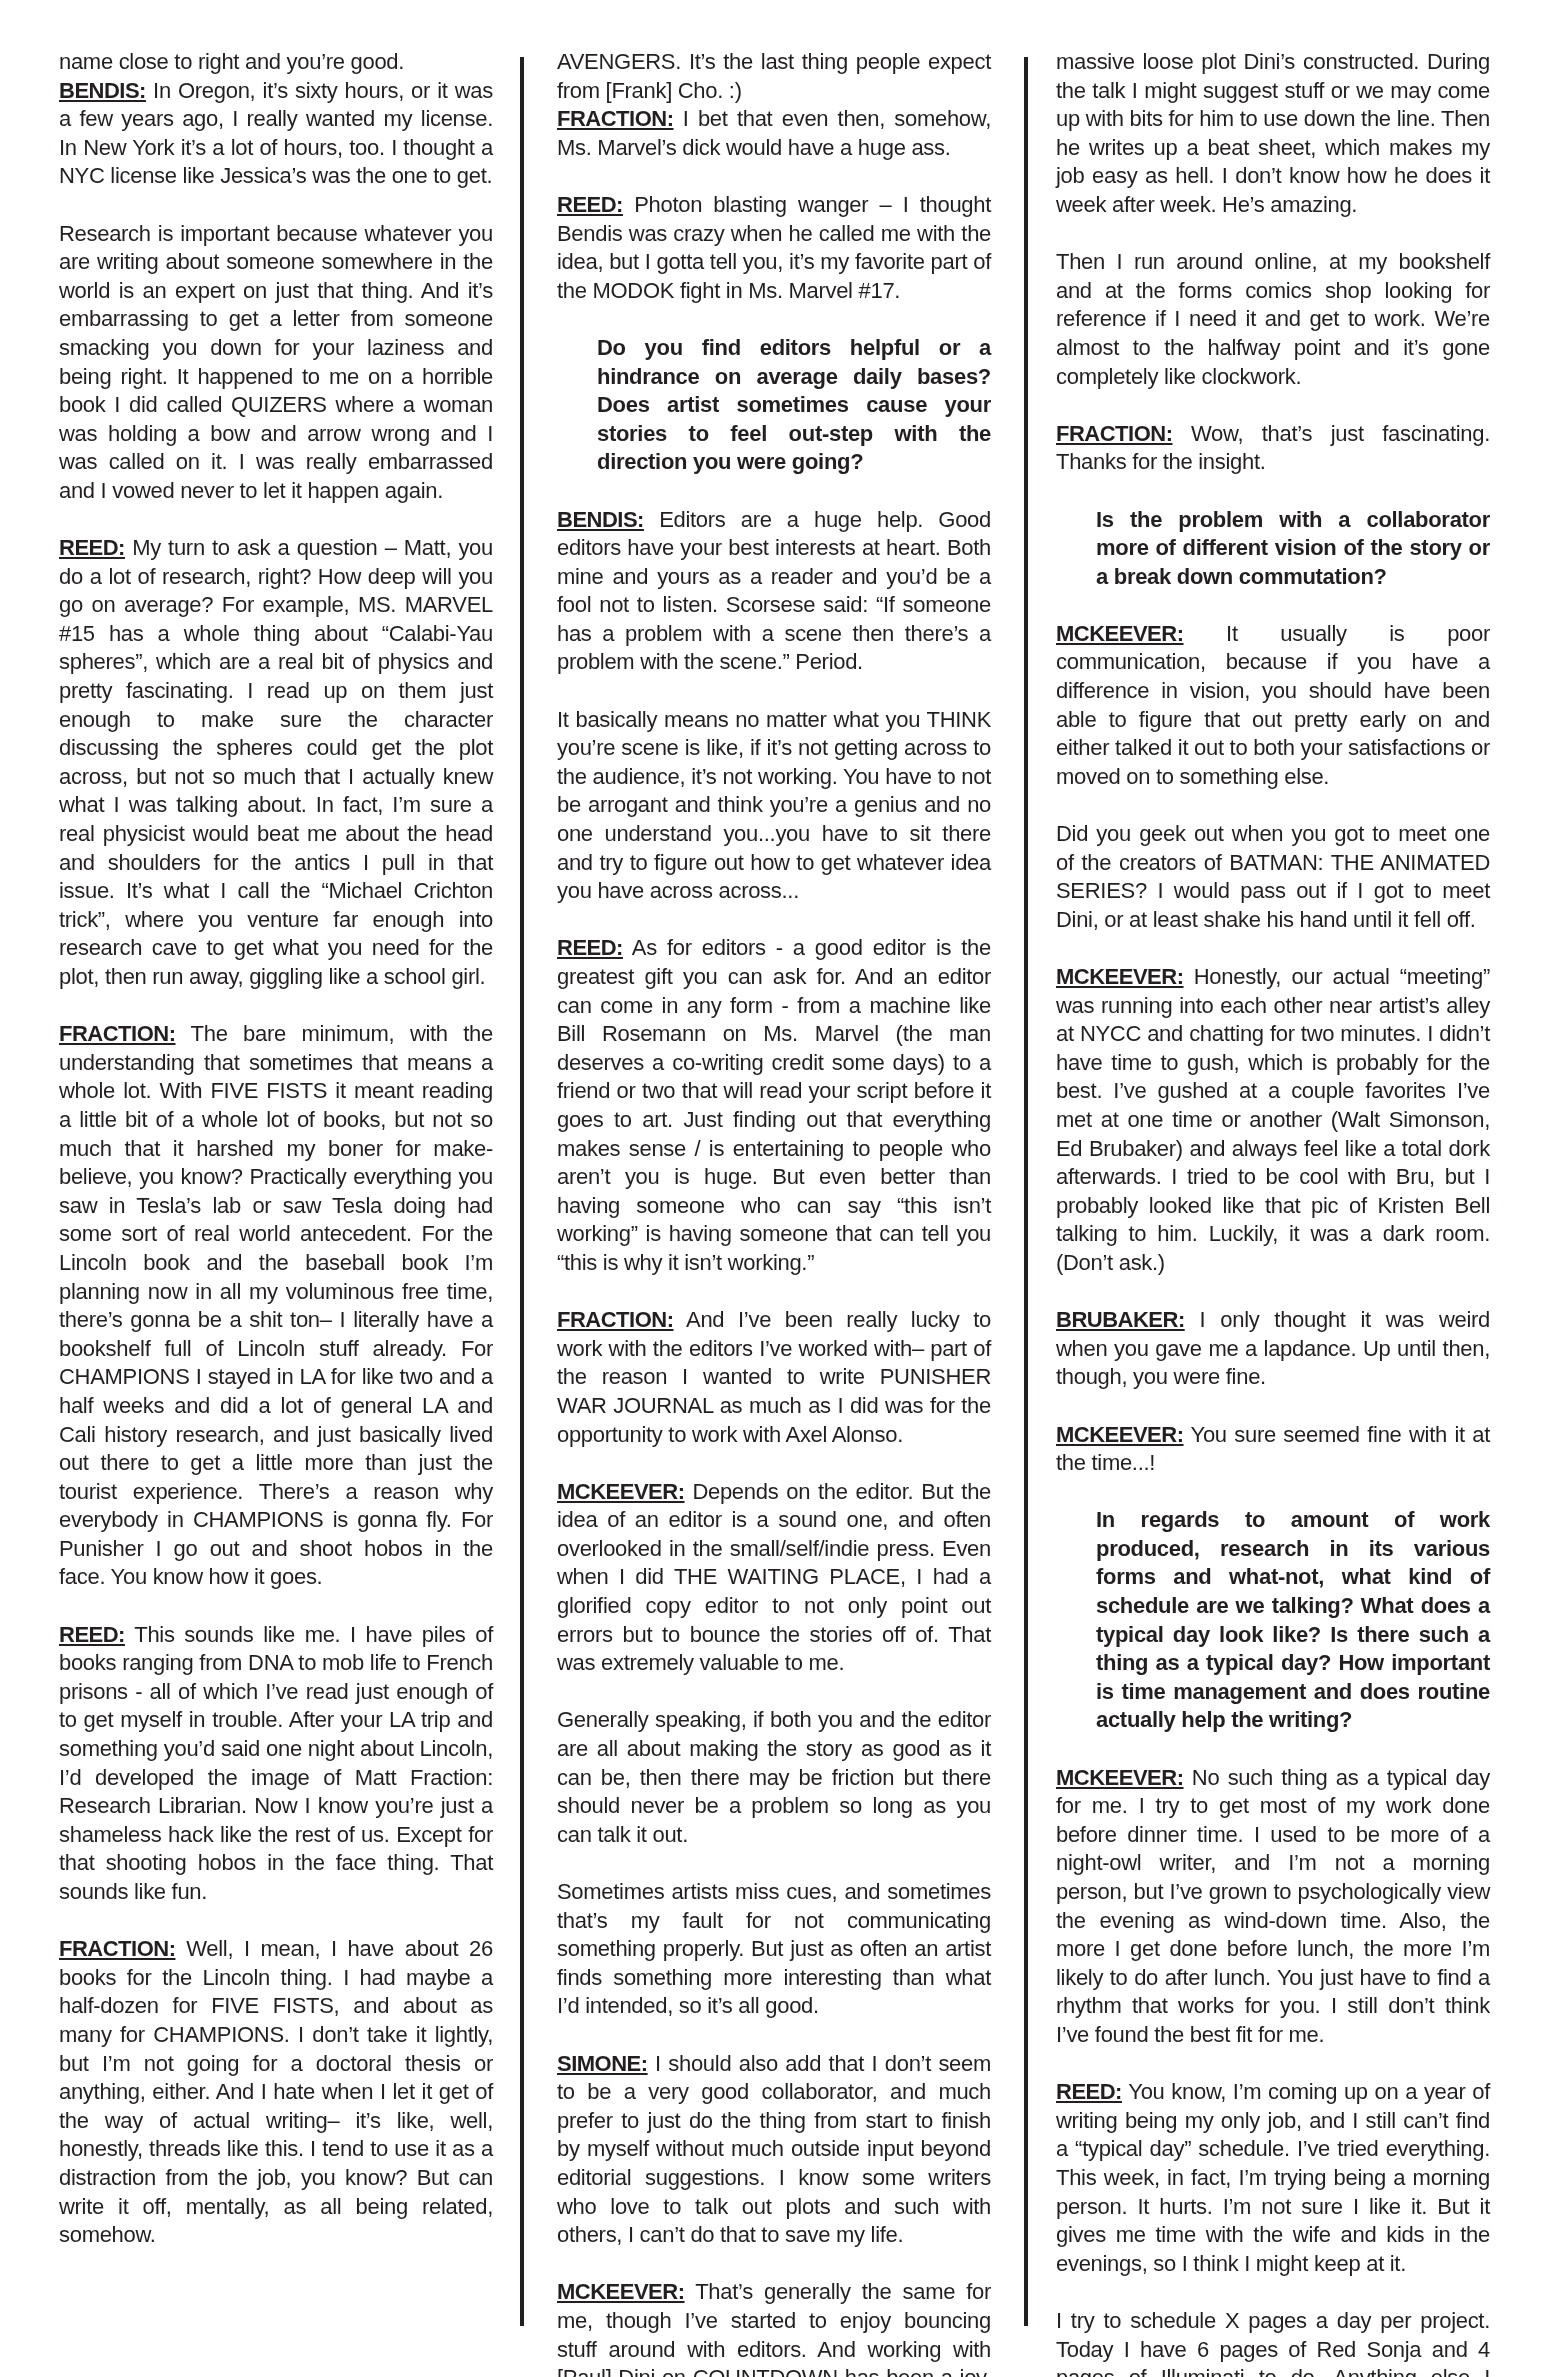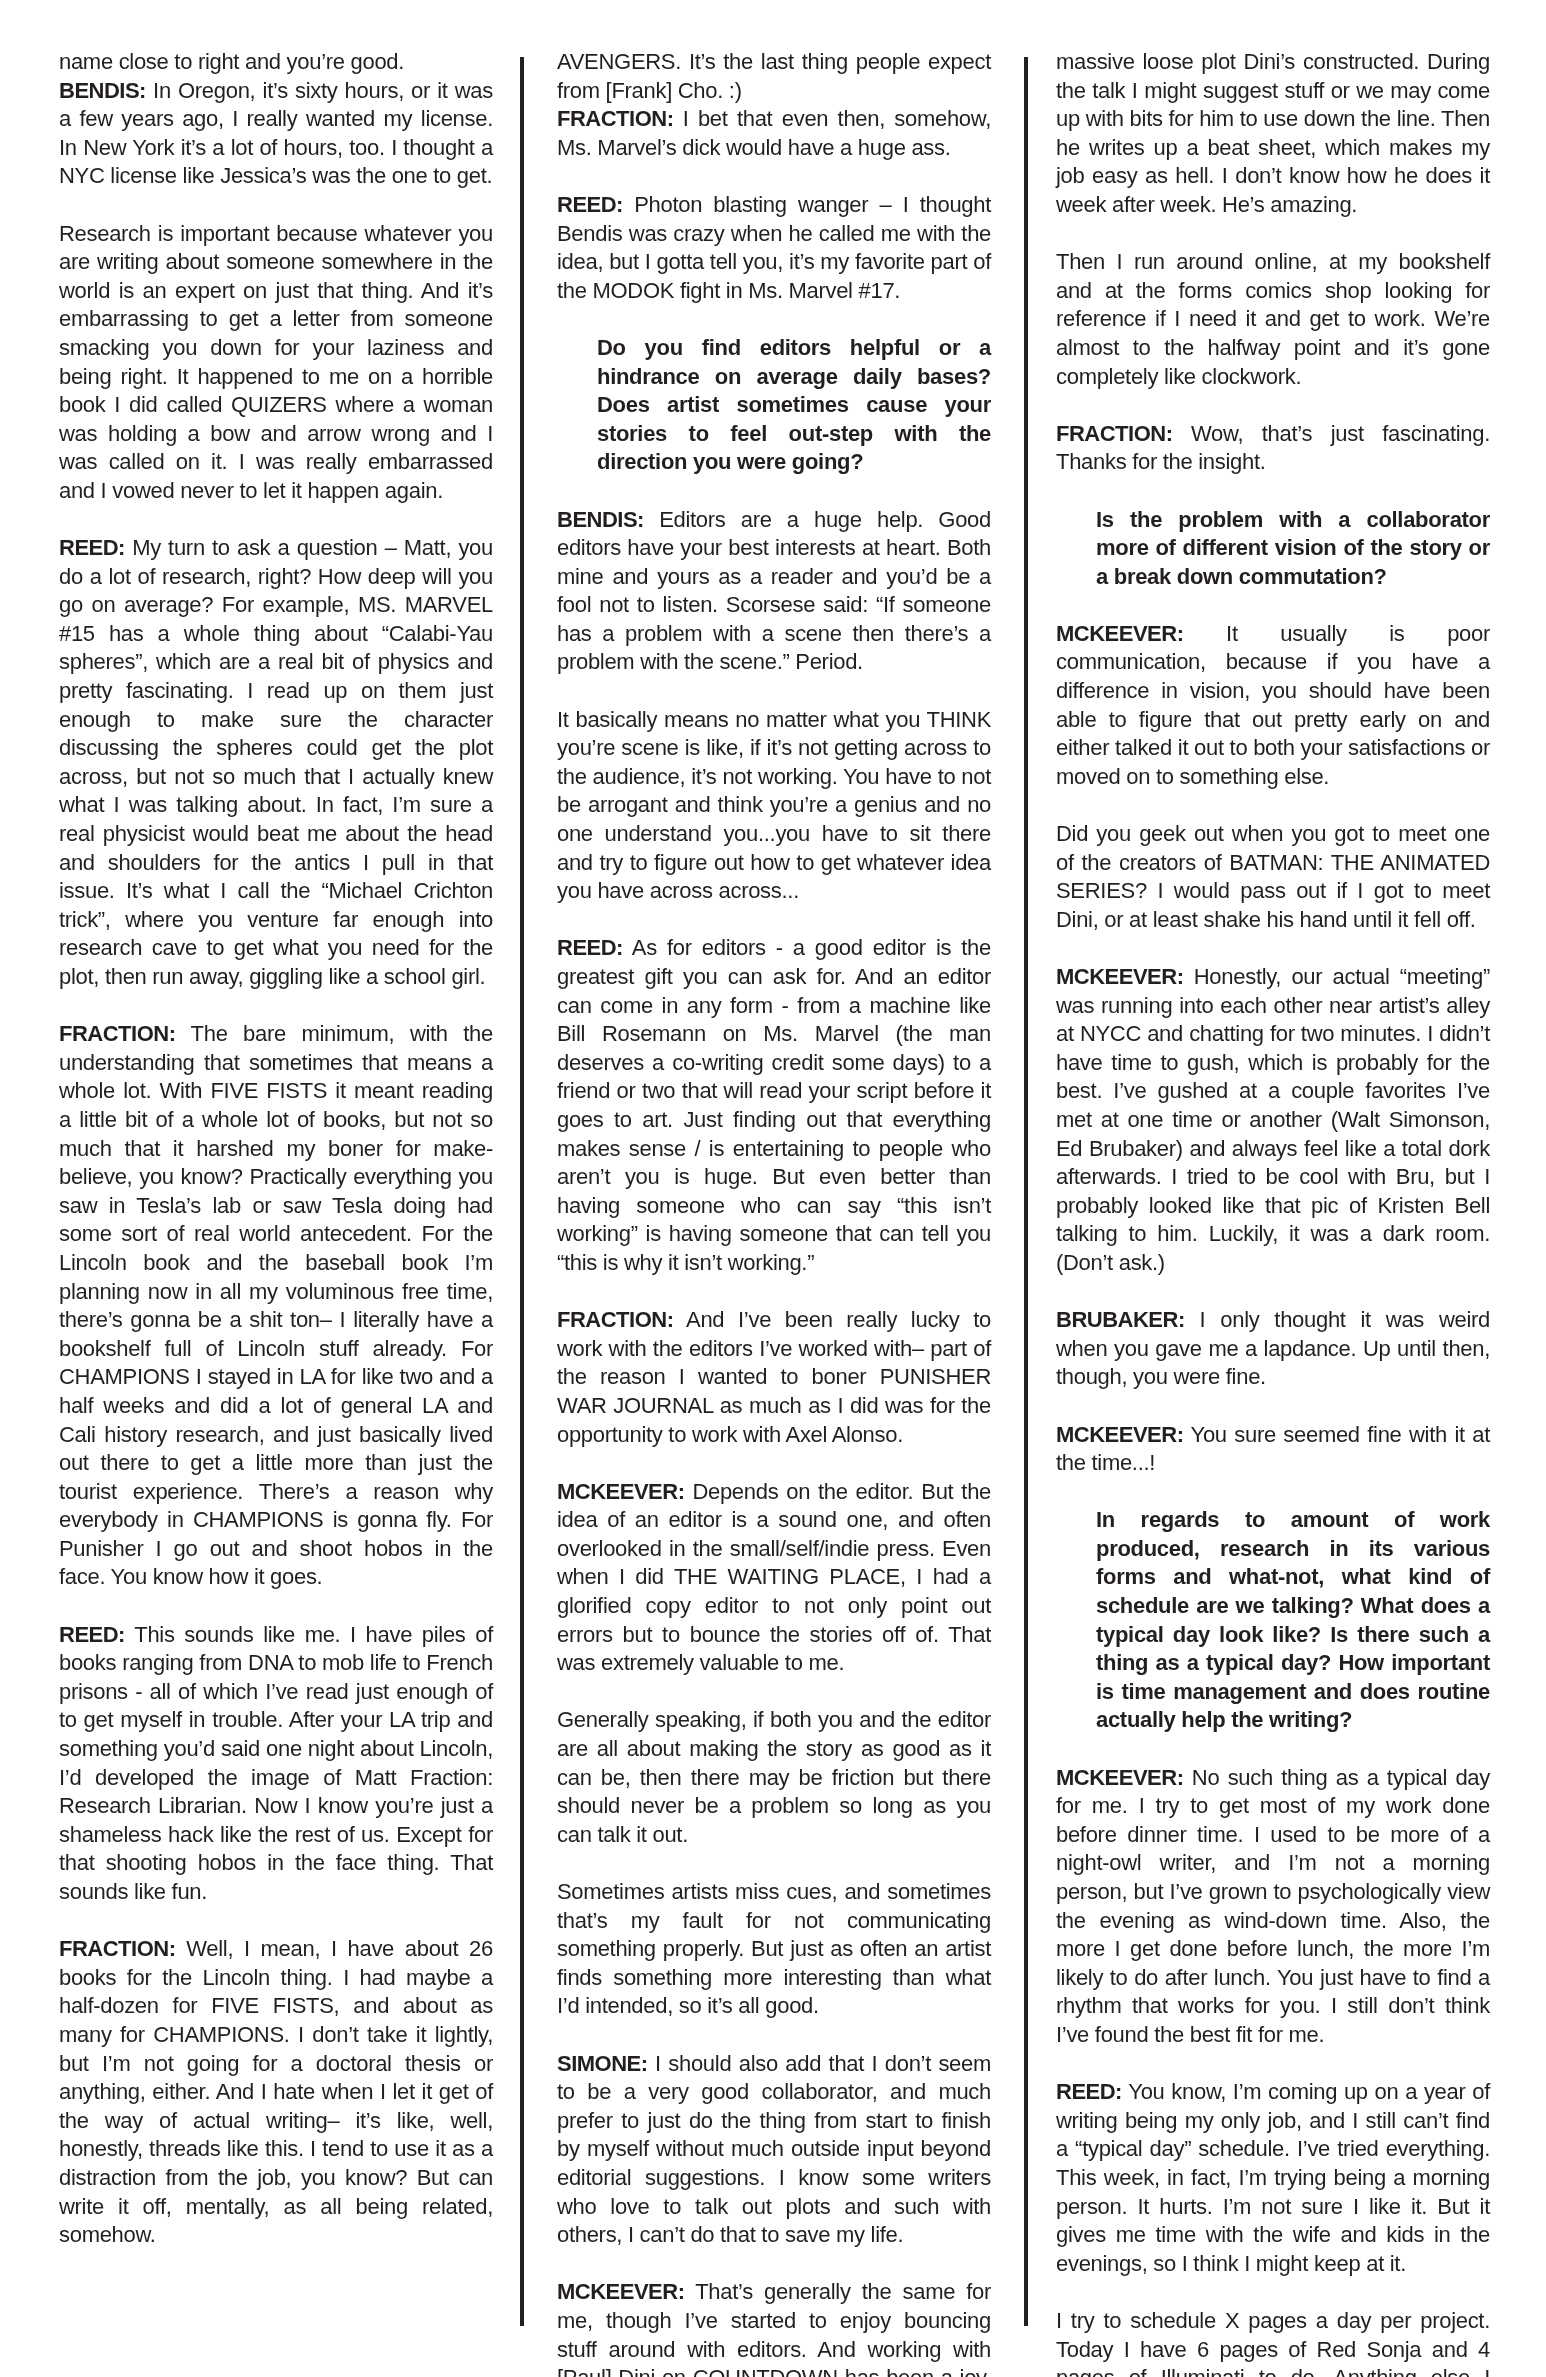--- a/index.html
+++ b/index.html
@@ -18,21 +18,21 @@
   #col-left   { left: 59px;   width: 434px; }
   #col-middle { left: 557px;  width: 434px; }
   #col-right  { left: 1056px; width: 434px; }
   .divider {
     position: absolute; top: 57px; width: 3.9px; height: 2269px; background: #231f20;
   }
   #divider-left  { left: 520px; }
   #divider-right { left: 1024px; }
   .para { margin: 0 0 28.6px 0; }
   .para.tight { margin-bottom: 0; }
-  .speaker { font-weight: 700; letter-spacing: -0.5px; }
+  .speaker { font-weight: 700; letter-spacing: -0.5px; text-decoration: underline; }
   .question { font-weight: 700; letter-spacing: -0.3px; margin-left: 40px; }
   .quote { }
 </style>
 </head>
 <body>
 
 <div class="page">
   <div class="col" id="col-left">
       <p class="para tight">name close to right and you’re good.</p>
       <p class="para"><span class="speaker">BENDIS:</span><span> In Oregon, it’s sixty hours, or it was a few years ago, I really wanted my license. In New York it’s a lot of hours, too. I thought a NYC license like Jessica’s was the one to get.</span></p>
@@ -44,21 +44,21 @@
     </div>
   <div class="divider" id="divider-left"></div>
   <div class="col" id="col-middle">
       <p class="para tight">AVENGERS. It’s the last thing people expect from [Frank] Cho.  :)</p>
       <p class="para"><span class="speaker">FRACTION:</span><span> I bet that even then, somehow, Ms. Marvel’s dick would have a huge ass.</span></p>
       <p class="para"><span class="speaker">REED:</span><span> Photon blasting wanger – I thought Bendis was crazy when he called me with the idea, but I gotta tell you, it’s my favorite part of the MODOK fight in Ms. Marvel #17.</span></p>
       <p class="para question">Do you find editors helpful or a hindrance on average daily bases? Does artist sometimes cause your stories to feel out-step with the direction you were going?</p>
       <p class="para"><span class="speaker">BENDIS:</span><span> Editors are a huge help. Good editors have your best interests at heart. Both mine and yours as a reader and you’d be a fool not to listen. Scorsese said: </span><span class="quote">“If someone has a problem with a scene then there’s a problem with the scene.”</span><span> Period.</span></p>
       <p class="para">It basically means no matter what you THINK you’re scene is like, if it’s not getting across to the audience, it’s not working. You have to not be arrogant and think you’re a genius and no one understand you...you have to sit there and try to figure out how to get whatever idea you have across across...</p>
       <p class="para"><span class="speaker">REED:</span><span> As for editors - a good editor is the greatest gift you can ask for. And an editor can come in any form - from a machine like Bill Rosemann on Ms. Marvel (the man deserves a co-writing credit some days) to a friend or two that will read your script before it goes to art. Just finding out that everything makes sense / is entertaining to people who aren’t you is huge. But even better than having someone who can say “this isn’t working” is having someone that can tell you </span><span class="quote">“this is why it isn’t working.”</span><span></span></p>
-      <p class="para"><span class="speaker">FRACTION:</span><span> And I’ve been really lucky to work with the editors I’ve worked with– part of the reason I wanted to boner PUNISHER WAR JOURNAL as much as I did was for the opportunity to work with Axel Alonso.</span></p>
+      <p class="para"><span class="speaker">FRACTION:</span><span> And I’ve been really lucky to work with the editors I’ve worked with– part of the reason I wanted to write PUNISHER WAR JOURNAL as much as I did was for the opportunity to work with Axel Alonso.</span></p>
       <p class="para"><span class="speaker">MCKEEVER:</span><span> Depends on the editor. But the idea of an editor is a sound one, and often overlooked in the small/self/indie press. Even when I did THE WAITING PLACE, I had a glorified copy editor to not only point out errors but to bounce the stories off of. That was extremely valuable to me.</span></p>
       <p class="para">Generally speaking, if both you and the editor are all about making the story as good as it can be, then there may be friction but there should never be a problem so long as you can talk it out.</p>
       <p class="para">Sometimes artists miss cues, and sometimes that’s my fault for not communicating something properly. But just as often an artist finds something more interesting than what I’d intended, so it’s all good.</p>
       <p class="para"><span class="speaker">SIMONE:</span><span> I should also add that I don’t seem to be a very good collaborator, and much prefer to just do the thing from start to finish by myself without much outside input beyond editorial suggestions. I know some writers who love to talk out plots and such with others, I can’t do that to save my life.</span></p>
       <p class="para"><span class="speaker">MCKEEVER:</span><span> That’s generally the same for me, though I’ve started to enjoy bouncing stuff around with editors. And working with [Paul] Dini on COUNTDOWN has been a joy. I don’t know that I could truly co-write a story, though. The closest I came was my first Marvel work, but it was more like Jenkins and I discussed the story germ and he was like a second editor.</span></p>
     </div>
   <div class="divider" id="divider-right"></div>
   <div class="col" id="col-right">
       <p class="para">massive loose plot Dini’s constructed. During the talk I might suggest stuff or we may come up with bits for him to use down the line. Then he writes up a beat sheet, which makes my job easy as hell. I don’t know how he does it week after week. He’s amazing.</p>
       <p class="para">Then I run around online, at my bookshelf and at the forms comics shop looking for reference if I need it and get to work. We’re almost to the halfway point and it’s gone completely like clockwork.</p>

